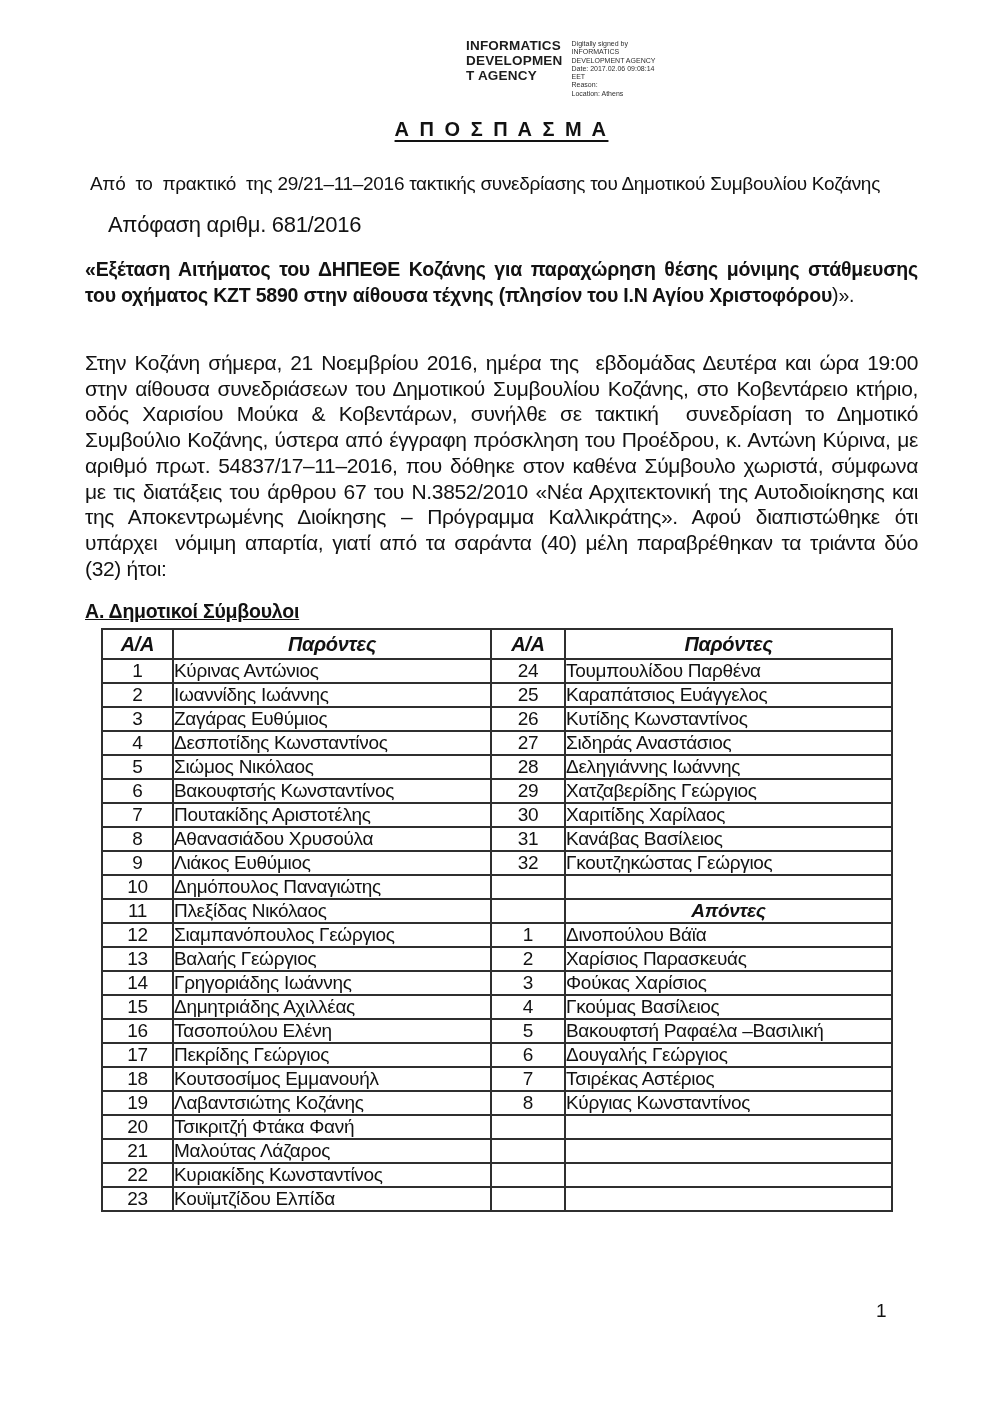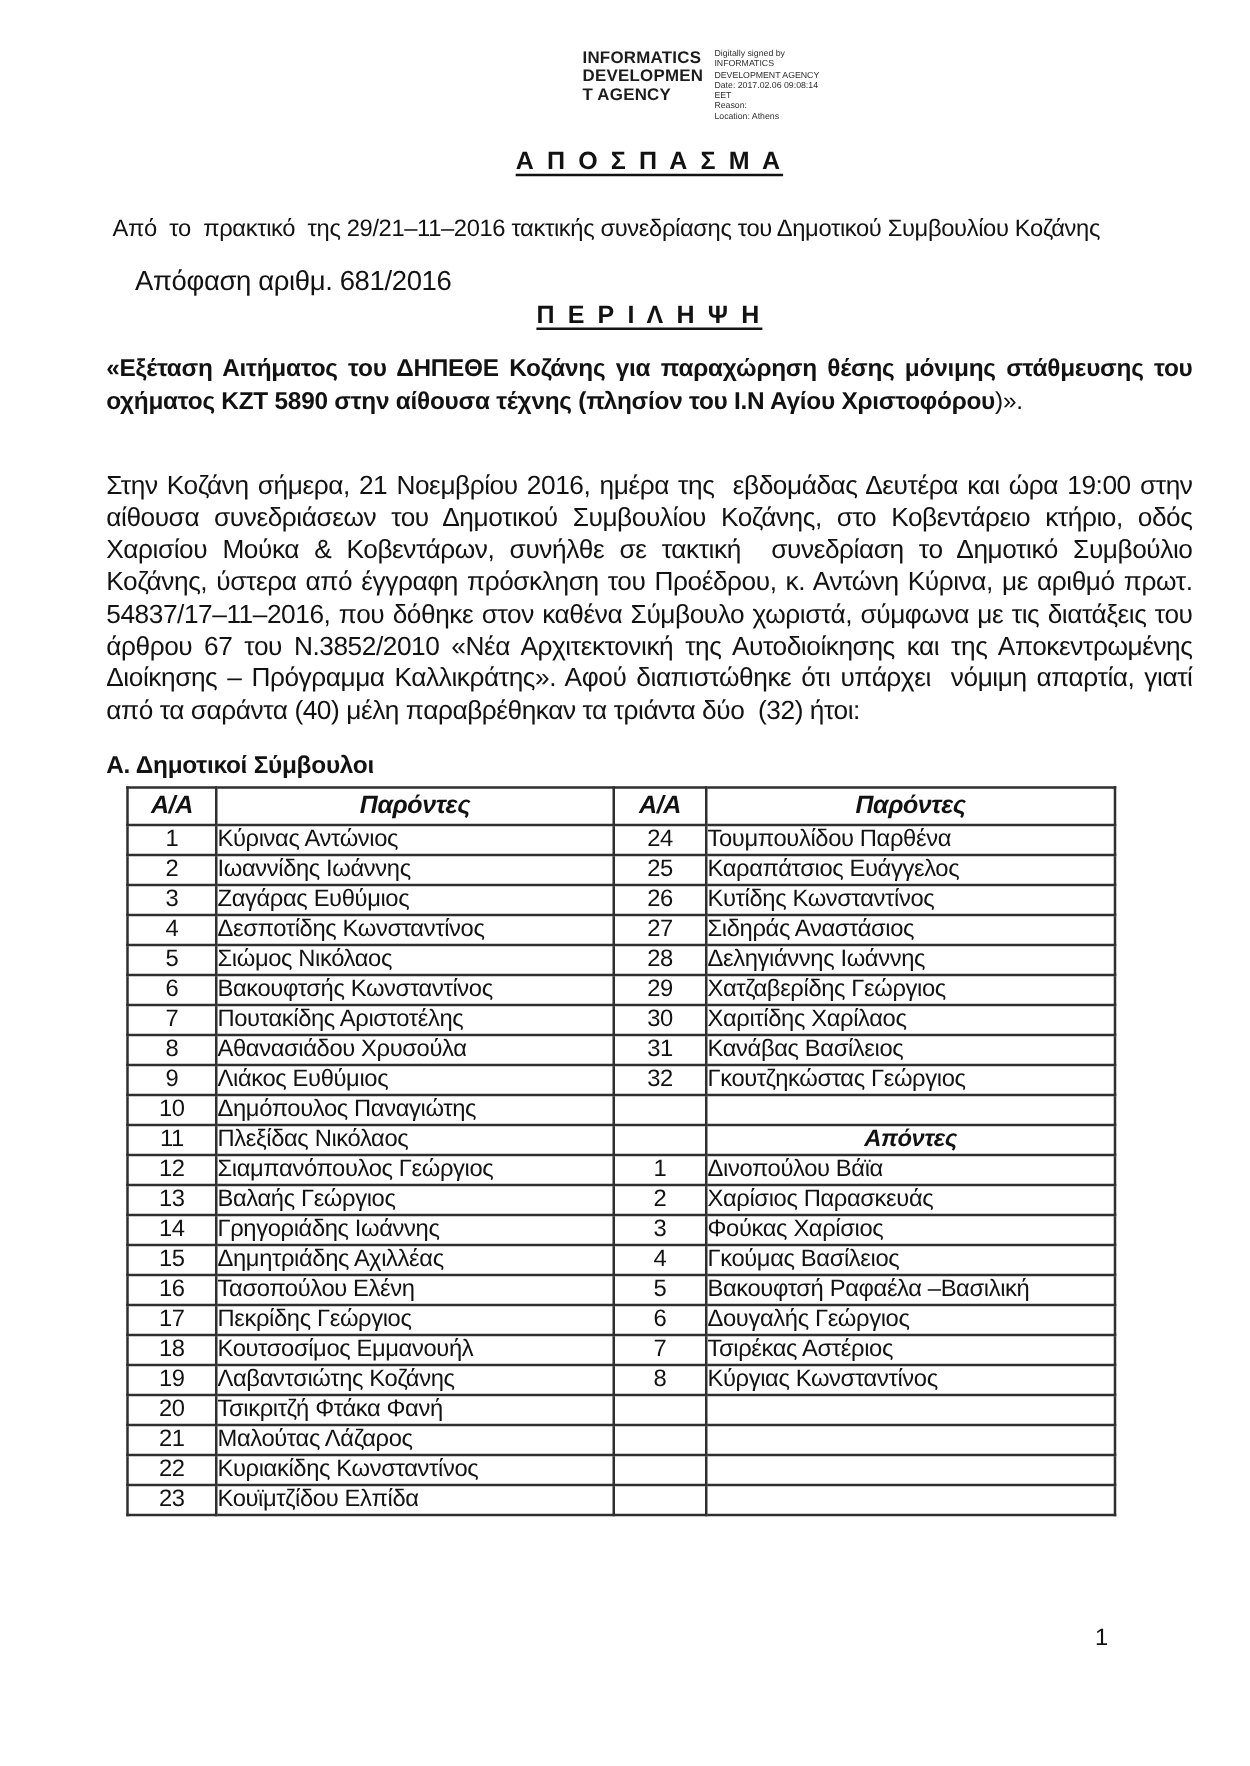--- a/index.html
+++ b/index.html
@@ -30,21 +30,21 @@
     white-space: nowrap;
   }
   .sig-details {
     font-size: 7px;
     line-height: 8.3px;
     color: #2e2e2e;
     padding-top: 2px;
     white-space: nowrap;
   }
 
-  .content { padding: 117px 46px 0 85px; }
+  .content { padding: 117px 82px 0 85px; }
 
   .doc-title, .summary-heading {
     margin: 0;
     text-align: center;
     font-size: 20px;
     line-height: 24px;
     font-weight: bold;
     letter-spacing: 2.5px;
     text-decoration: underline;
     text-underline-offset: 4px;
@@ -88,20 +88,21 @@
     white-space: pre-wrap;
     letter-spacing: -0.35px;
   }
 
   .section-heading {
     margin: 19px 0 0;
     font-size: 19.5px;
     line-height: 22px;
     font-weight: bold;
     letter-spacing: -0.2px;
+    text-decoration: underline;
   }
 
   table.members {
     border-collapse: collapse;
     table-layout: fixed;
     margin: 6px 0 0 16px;
     width: 790px;
   }
   table.members th, table.members td {
     border: 2px solid #2f2f2f;
@@ -158,21 +159,20 @@
       </div>
   </div>
 
   <div class="content">
     <h1 class="doc-title">Α Π Ο Σ Π Α Σ Μ Α</h1>
 
     <p class="intro"> Από  το  πρακτικό  της 29/21–11–2016 τακτικής συνεδρίασης του Δημοτικού Συμβουλίου Κοζάνης</p>
 
     <p class="decision">Απόφαση αριθμ. 681/2016</p>
 
-    <h2 class="summary-heading">Π Ε Ρ Ι Λ Η Ψ Η</h2>
 
     <p class="summary"><span>«Εξέταση Αιτήματος του ΔΗΠΕΘΕ Κοζάνης για παραχώρηση θέσης μόνιμης στάθμευσης του οχήματος ΚΖΤ 5890 στην αίθουσα τέχνης (πλησίον του Ι.Ν Αγίου Χριστοφόρου</span><span class="tail">)».</span></p>
 
     <p class="body-par">Στην Κοζάνη σήμερα, 21 Νοεμβρίου 2016, ημέρα της  εβδομάδας Δευτέρα και ώρα 19:00 στην αίθουσα συνεδριάσεων του Δημοτικού Συμβουλίου Κοζάνης, στο Κοβεντάρειο κτήριο, οδός Χαρισίου Μούκα &amp; Κοβεντάρων, συνήλθε σε τακτική  συνεδρίαση το Δημοτικό Συμβούλιο Κοζάνης, ύστερα από έγγραφη πρόσκληση του Προέδρου, κ. Αντώνη Κύρινα, με αριθμό πρωτ. 54837/17–11–2016, που δόθηκε στον καθένα Σύμβουλο χωριστά, σύμφωνα με τις διατάξεις του άρθρου 67 του Ν.3852/2010 «Νέα Αρχιτεκτονική της Αυτοδιοίκησης και της Αποκεντρωμένης Διοίκησης – Πρόγραμμα Καλλικράτης». Αφού διαπιστώθηκε ότι υπάρχει  νόμιμη απαρτία, γιατί από τα σαράντα (40) μέλη παραβρέθηκαν τα τριάντα δύο  (32) ήτοι:</p>
 
     <h3 class="section-heading">Α. Δημοτικοί Σύμβουλοι</h3>
 
     <table class="members">
       <colgroup>
         <col style="width:71px">

